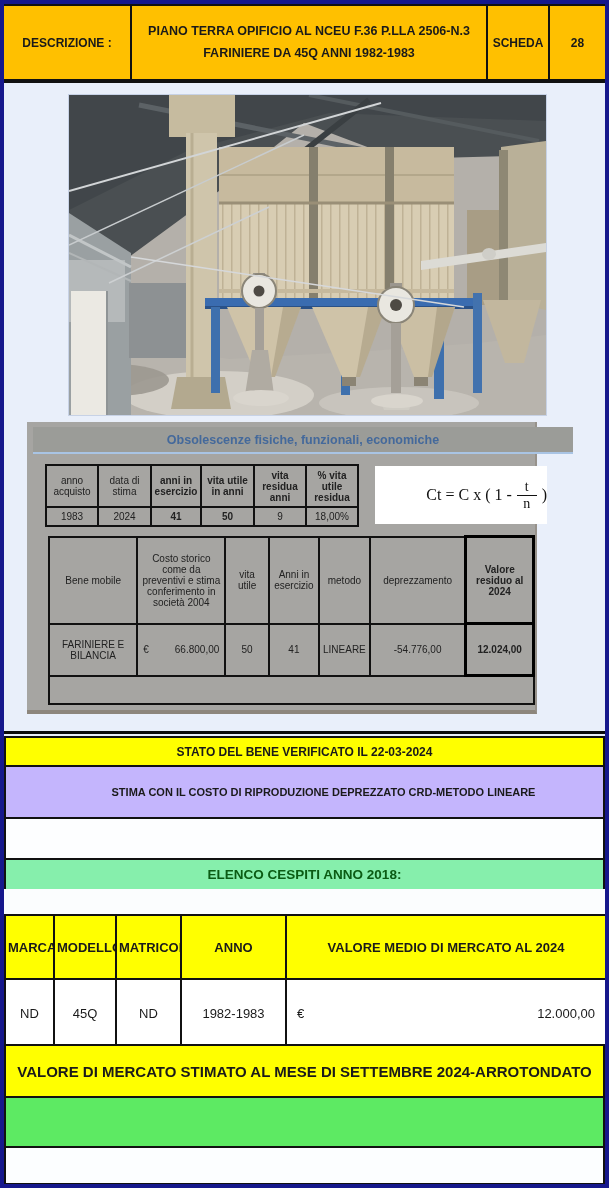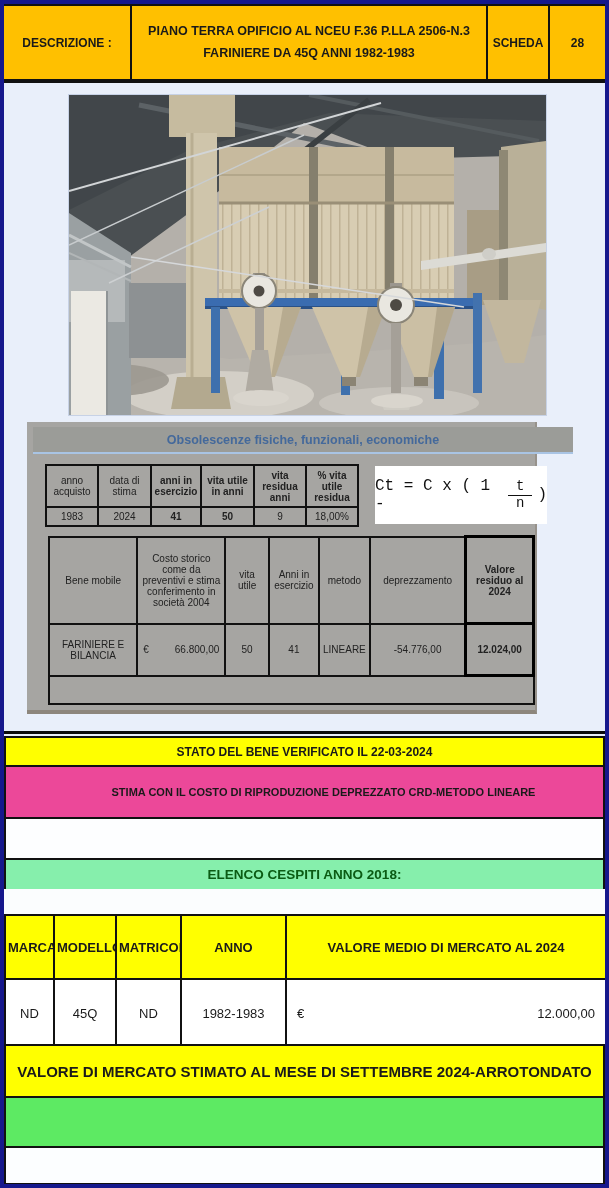--- a/index.html
+++ b/index.html
@@ -48,22 +48,22 @@
     border:2px solid #111; font-size:10px; text-align:center; vertical-align:middle;
     padding:1px 2px; color:#222; overflow:hidden;
   }
   .params tr.hd th { height:38px; }
   .params tr.vals td { height:15px; }
   .nrm { font-weight:normal; color:#2d2d2d; }
   .wht { color:#f4f4f4; font-weight:bold; }
   .bld { font-weight:bold; color:#111; }
   .formula {
     position:absolute; left:348px; top:44px; width:172px; height:58px;
-    background:#ffffff; display:flex; align-items:center; justify-content:space-between;
-    font-family:Liberation Mono, monospace; font-size:16px; color:#111;
+    background:#ffffff; display:flex; align-items:center; justify-content:flex-end;
+    font-family:Liberation Serif, serif; font-size:16px; color:#111;
   }
   .frac { display:inline-block; text-align:center; vertical-align:middle; margin:0 5px; font-size:14px; }
   .frac .num { display:block; border-bottom:1.5px solid #111; padding:0 8px; line-height:1.1; }
   .frac .den { display:block; line-height:1.1; }
   .dep { position:absolute; left:21px; top:113px; }
   .dep th, .dep td {
     border:2px solid #111; font-size:10px; font-weight:normal; color:#222;
     text-align:center; vertical-align:middle; padding:2px 3px; word-wrap:break-word;
   }
   .dep tr.hd th { height:80px; }
@@ -73,21 +73,21 @@
   .bene { font-size:7.5px; }
   .money { display:flex; justify-content:space-between; align-items:center; padding:0 2px; }
   
   .hr-line { position:absolute; left:0; width:601px; height:3px; background:#0c0c0c; top:727px; }
   .bar {
     position:absolute; left:0; width:601px; box-sizing:border-box;
     border:2px solid #111; display:flex; align-items:center; justify-content:center;
     font-weight:bold; text-align:center;
   }
   .bar.stato  { top:732px; height:31px; background:#ffff00; font-size:12px; }
-  .bar.stima  { top:761px; height:54px; background:#ec4899; font-size:11px;padding-left:38px; }
+  .bar.stima  { top:761px; height:54px; background:#c4b5fd; font-size:11px;padding-left:38px; }
   .bar.blank1 { top:813px; height:43px; background:#fdfeff; }
   .bar.elenco { top:854px; height:33px; background:#86efac; color:#0b5c14; font-size:13.5px; }
   .gap1 { position:absolute; top:885px; left:0; width:601px; height:27px; background:#fbfdfe; }
   .cespiti { position:absolute; top:910px; left:0; width:601px; }
   .cespiti th, .cespiti td {
     border:2.5px solid #111; font-size:13px; text-align:center; vertical-align:middle;
     padding:2px; overflow:hidden;
   }
   .cespiti tr.hd th { height:58px; background:#ffff00; font-weight:bold; }
   .cespiti tr.row td { height:62px; background:#ffffff; font-weight:normal; border-bottom:3.5px solid #111; }

